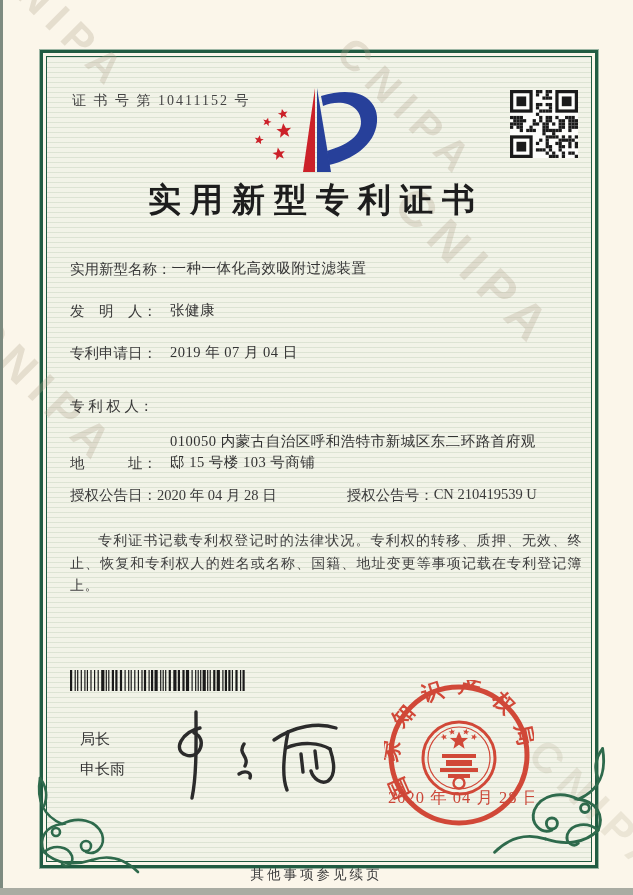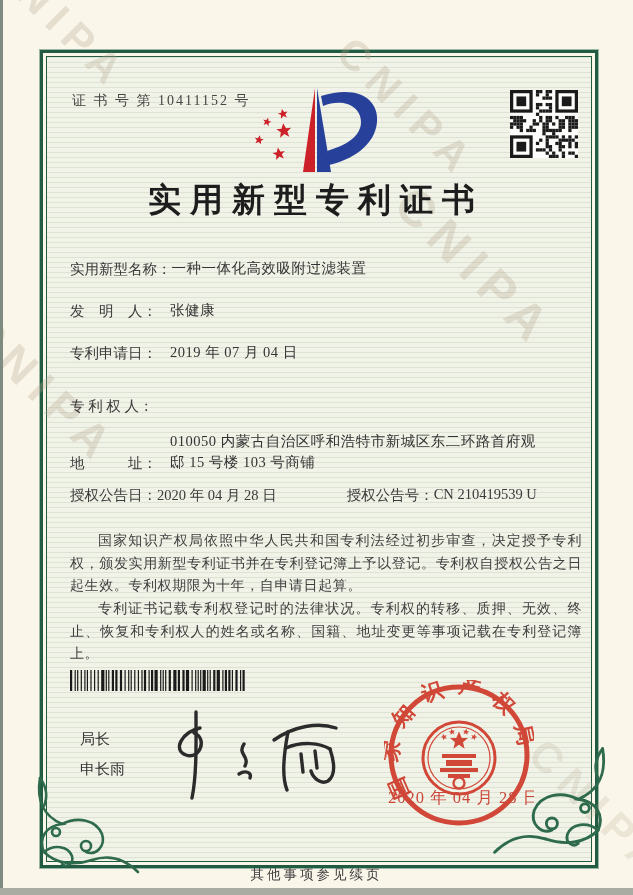--- a/index.html
+++ b/index.html
@@ -235,21 +235,20 @@
           <span class="val">2020 年 04 月 28 日</span>
         </span>
         <span class="pair" style="margin-left:70px;">
           <span class="lbl" style="flex-basis:auto;">授权公告号：</span>
           <span class="val">CN 210419539 U</span>
         </span>
       </div>
     </div>
 
     <div class="paras">
-      <p>国家知识产权局依照中华人民共和国专利法经过初步审查，决定授予专利权，颁发实用新型专利证书并在专利登记簿上予以登记。专利权自授权公告之日起生效。专利权期限为十年，自申请日起算。</p>
       <p>专利证书记载专利权登记时的法律状况。专利权的转移、质押、无效、终止、恢复和专利权人的姓名或名称、国籍、地址变更等事项记载在专利登记簿上。</p>
     </div>
 
     <svg id="barcode" class="barcode" width="178" height="21" viewBox="0 0 178 21">
         <rect x="0" y="0" width="2.2" height="21" fill="#1a1a1a"></rect>
         <rect x="4.6" y="0" width="1.2" height="21" fill="#1a1a1a"></rect>
         <rect x="7.1" y="0" width="1.2" height="21" fill="#1a1a1a"></rect>
         <rect x="10.7" y="0" width="1.2" height="21" fill="#1a1a1a"></rect>
         <rect x="14.299999999999999" y="0" width="1.2" height="21" fill="#1a1a1a"></rect>
         <rect x="16.799999999999997" y="0" width="1.2" height="21" fill="#1a1a1a"></rect>

